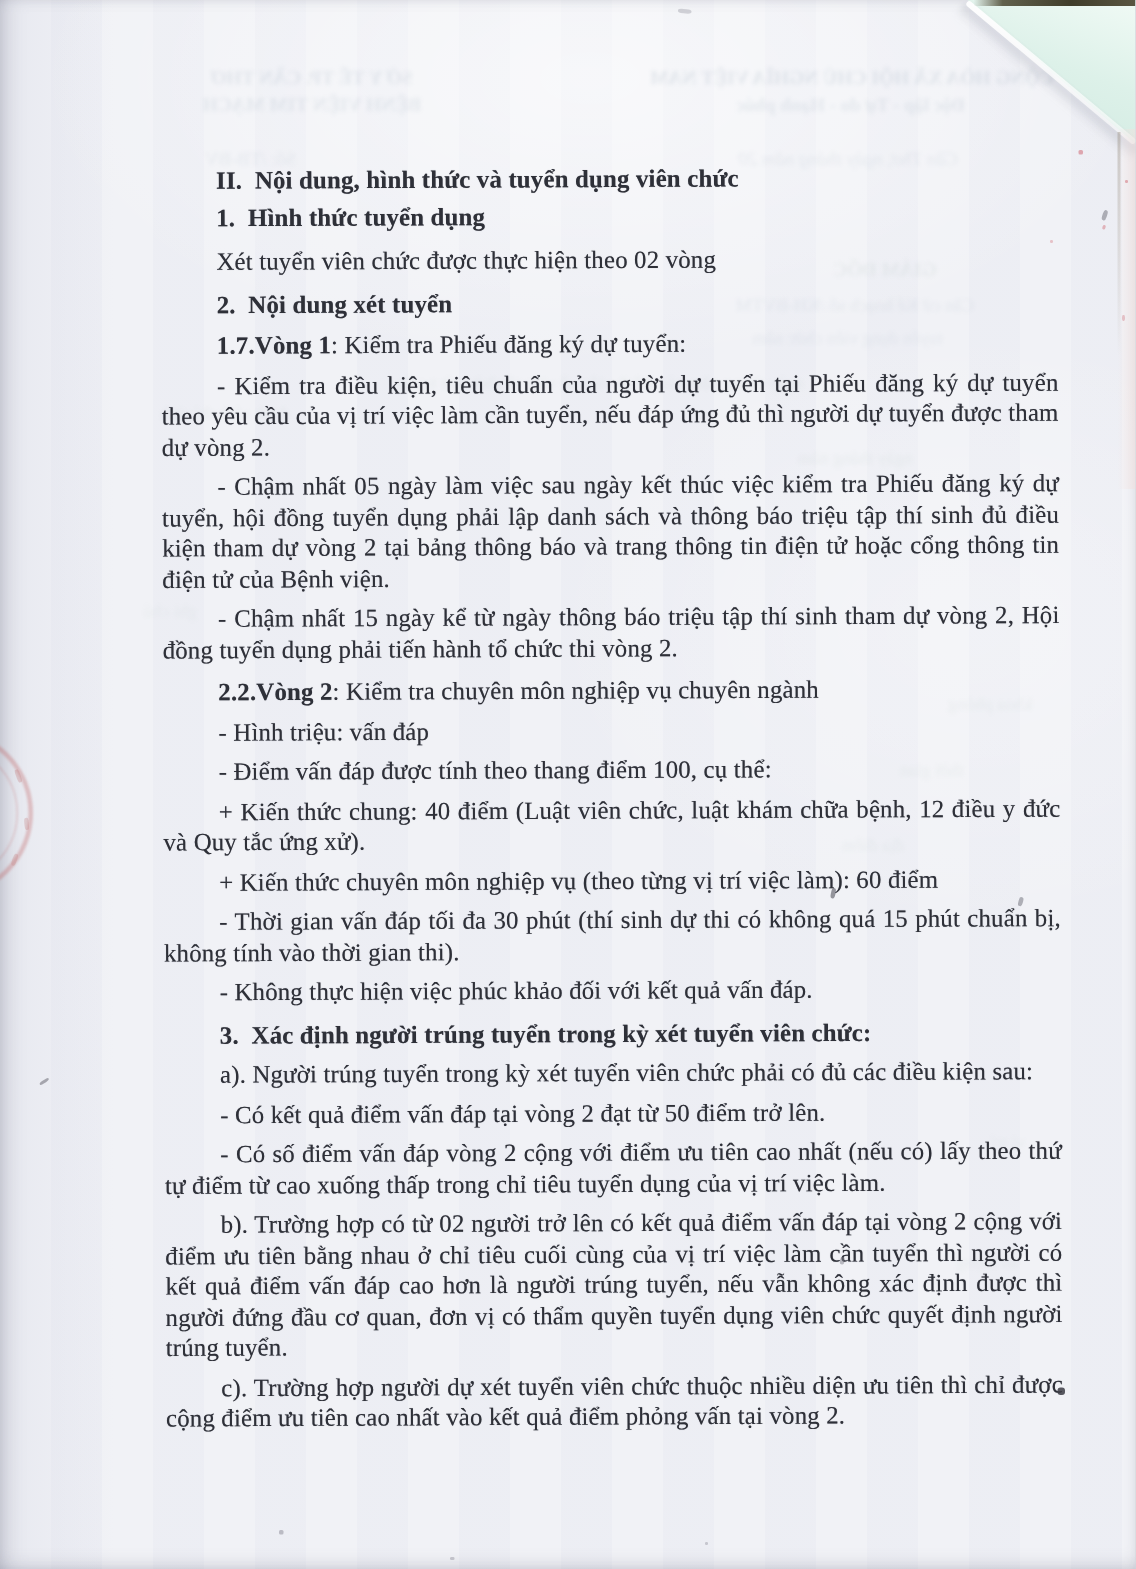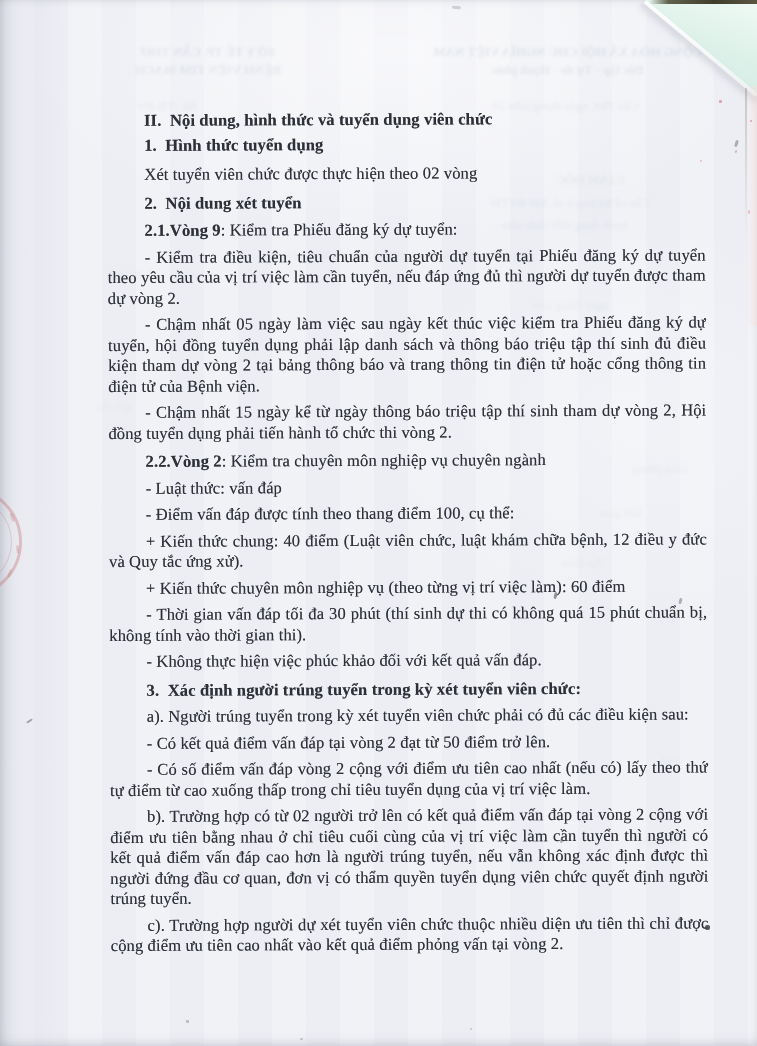--- a/index.html
+++ b/index.html
@@ -129,26 +129,26 @@
       <div class="ghost" style="left: 522px; top: 556px; width: 120px; font-size: 12px; color: rgb(143, 168, 158); opacity: 0.1;">địa điểm</div>
       <div class="ghost" style="left: 622px; top: 754px; width: 100px; font-size: 12px; color: rgb(143, 168, 158); opacity: 0.09;">vị trí</div>
       <div class="ghost" style="left: 598px; top: 834px; width: 120px; font-size: 12px; color: rgb(143, 168, 158); opacity: 0.09;">số lượng</div>
     </div>
 
   <div class="doc-body">
       <p class="para" style="margin-top: 0px;"><span class="b">II.&nbsp; Nội dung, hình thức và tuyển dụng viên chức</span></p>
       <p class="para" style="margin-top: 4px;"><span class="b">1.&nbsp; Hình thức tuyển dụng</span></p>
       <p class="para" style="margin-top: 9px;"><span>Xét tuyển viên chức được thực hiện theo 02 vòng</span></p>
       <p class="para" style="margin-top: 8px;"><span class="b">2.&nbsp; Nội dung xét tuyển</span></p>
-      <p class="para" style="margin-top: 7px;"><span class="b">2.1.Vòng 9</span><span>: Kiểm tra Phiếu đăng ký dự tuyển:</span></p>
+      <p class="para" style="margin-top: 7px;"><span class="b">1.7.Vòng 1</span><span>: Kiểm tra Phiếu đăng ký dự tuyển:</span></p>
       <p class="para" style="margin-top: 6px;"><span>- Kiểm tra điều kiện, tiêu chuẩn của người dự tuyển tại Phiếu đăng ký dự tuyển theo yêu cầu của vị trí việc làm cần tuyển, nếu đáp ứng đủ thì người dự tuyển được tham dự vòng 2.</span></p>
       <p class="para" style="margin-top: 6px;"><span>- Chậm nhất 05 ngày làm việc sau ngày kết thúc việc kiểm tra Phiếu đăng ký dự tuyển, hội đồng tuyển dụng phải lập danh sách và thông báo triệu tập thí sinh đủ điều kiện tham dự vòng 2 tại bảng thông báo và trang thông tin điện tử hoặc cổng thông tin điện tử của Bệnh viện.</span></p>
       <p class="para" style="margin-top: 6px;"><span>- Chậm nhất 15 ngày kể từ ngày thông báo triệu tập thí sinh tham dự vòng 2, Hội đồng tuyển dụng phải tiến hành tổ chức thi vòng 2.</span></p>
       <p class="para" style="margin-top: 8px;"><span class="b">2.2.Vòng 2</span><span>: Kiểm tra chuyên môn nghiệp vụ chuyên ngành</span></p>
-      <p class="para" style="margin-top: 6px;"><span>- Luật thức: vấn đáp</span></p>
+      <p class="para" style="margin-top: 6px;"><span>- Hình triệu: vấn đáp</span></p>
       <p class="para" style="margin-top: 6px;"><span>- Điểm vấn đáp được tính theo thang điểm 100, cụ thể:</span></p>
       <p class="para" style="margin-top: 6px;"><span>+ Kiến thức chung: 40 điểm (Luật viên chức, luật khám chữa bệnh, 12 điều y đức và Quy tắc ứng xử).</span></p>
       <p class="para" style="margin-top: 6px;"><span>+ Kiến thức chuyên môn nghiệp vụ (theo từng vị trí việc làm): 60 điểm</span></p>
       <p class="para" style="margin-top: 6px;"><span>- Thời gian vấn đáp tối đa 30 phút (thí sinh dự thi có không quá 15 phút chuẩn bị, không tính vào thời gian thi).</span></p>
       <p class="para" style="margin-top: 6px;"><span>- Không thực hiện việc phúc khảo đối với kết quả vấn đáp.</span></p>
       <p class="para" style="margin-top: 8px;"><span class="b">3.&nbsp; Xác định người trúng tuyển trong kỳ xét tuyển viên chức:</span></p>
       <p class="para" style="margin-top: 6px;"><span>a). Người trúng tuyển trong kỳ xét tuyển viên chức phải có đủ các điều kiện sau:</span></p>
       <p class="para" style="margin-top: 6px;"><span>- Có kết quả điểm vấn đáp tại vòng 2 đạt từ 50 điểm trở lên.</span></p>
       <p class="para" style="margin-top: 6px;"><span>- Có số điểm vấn đáp vòng 2 cộng với điểm ưu tiên cao nhất (nếu có) lấy theo thứ tự điểm từ cao xuống thấp trong chỉ tiêu tuyển dụng của vị trí việc làm.</span></p>
       <p class="para" style="margin-top: 6px;"><span>b). Trường hợp có từ 02 người trở lên có kết quả điểm vấn đáp tại vòng 2 cộng với điểm ưu tiên bằng nhau ở chỉ tiêu cuối cùng của vị trí việc làm cần tuyển thì người có kết quả điểm vấn đáp cao hơn là người trúng tuyển, nếu vẫn không xác định được thì người đứng đầu cơ quan, đơn vị có thẩm quyền tuyển dụng viên chức quyết định người trúng tuyển.</span></p>

